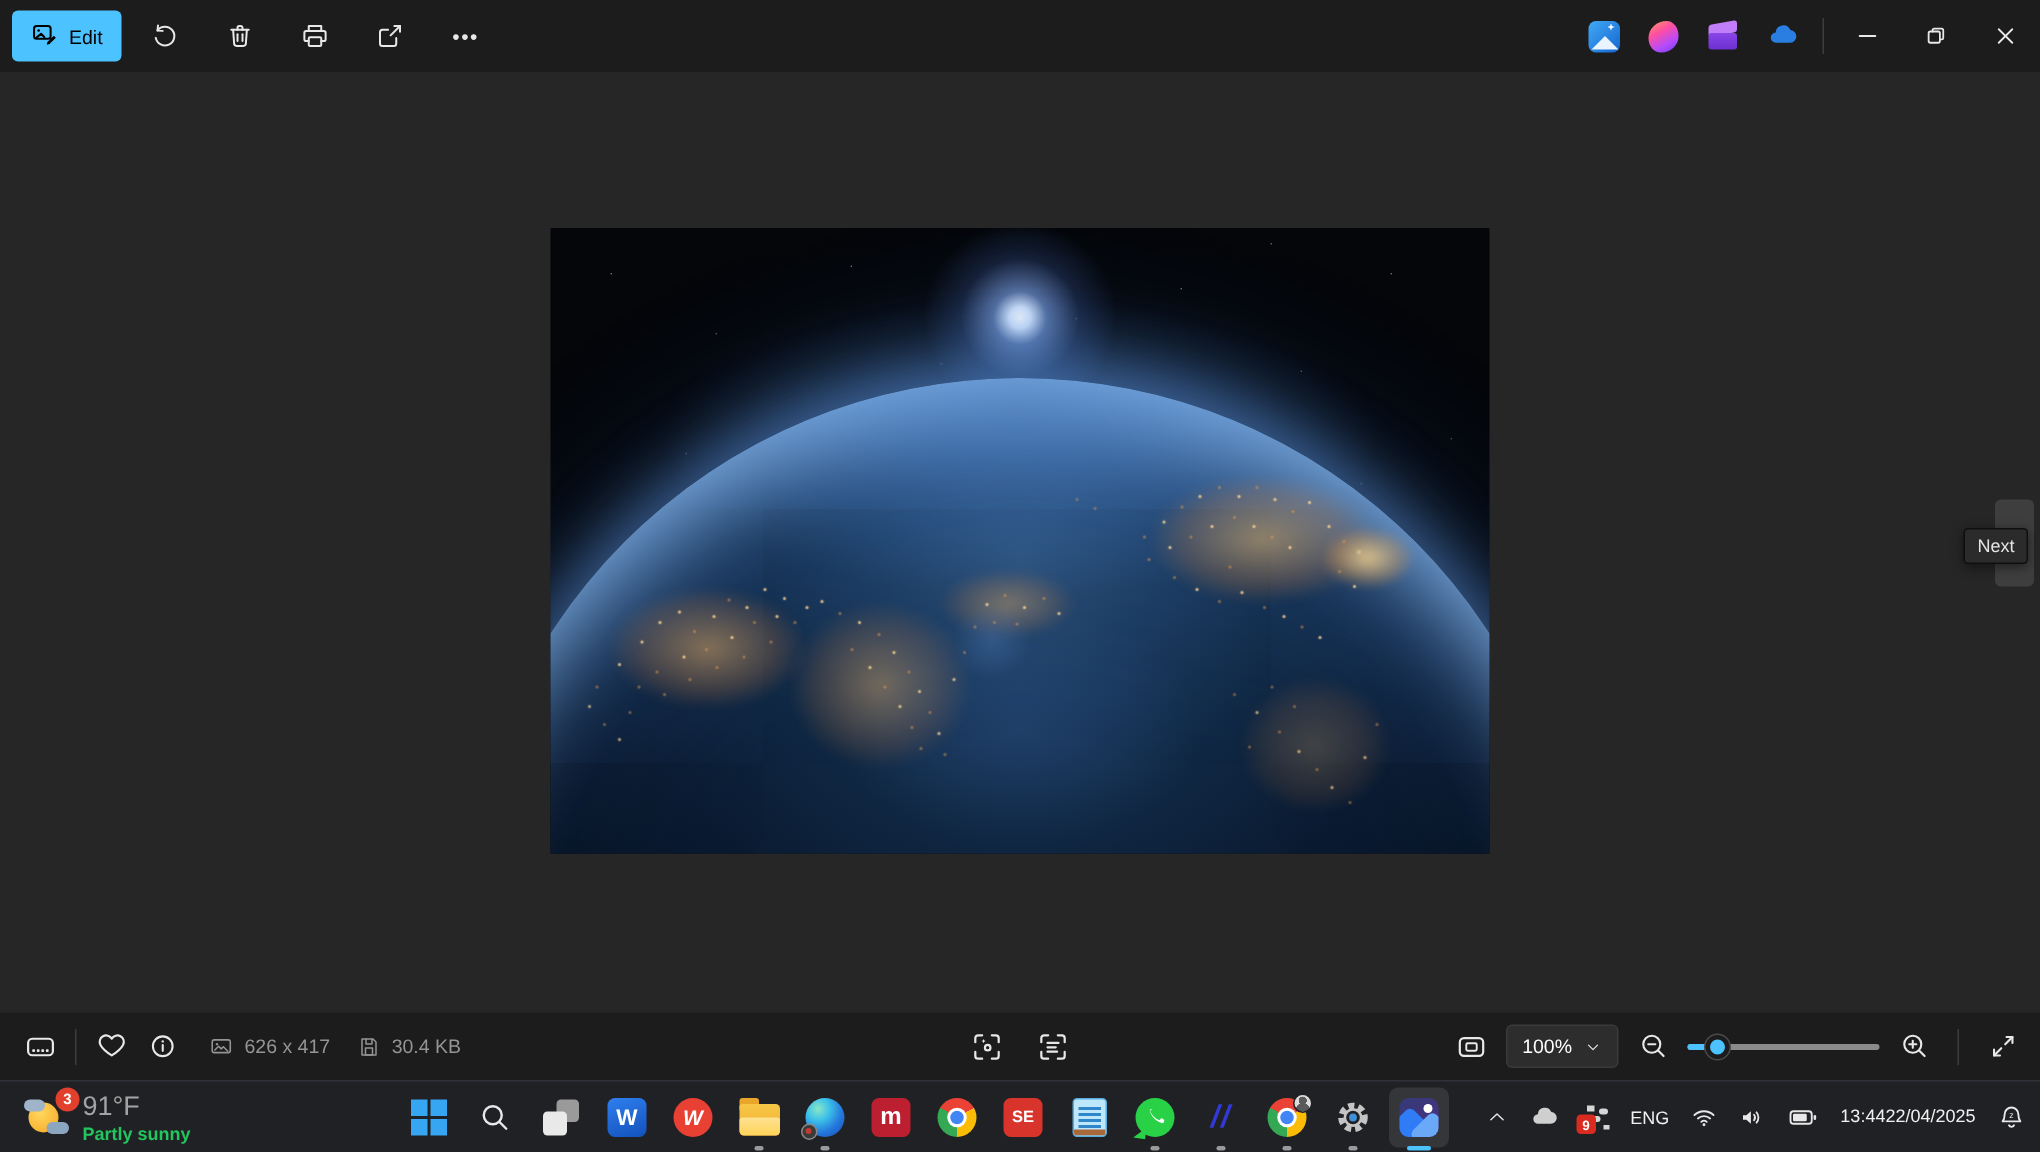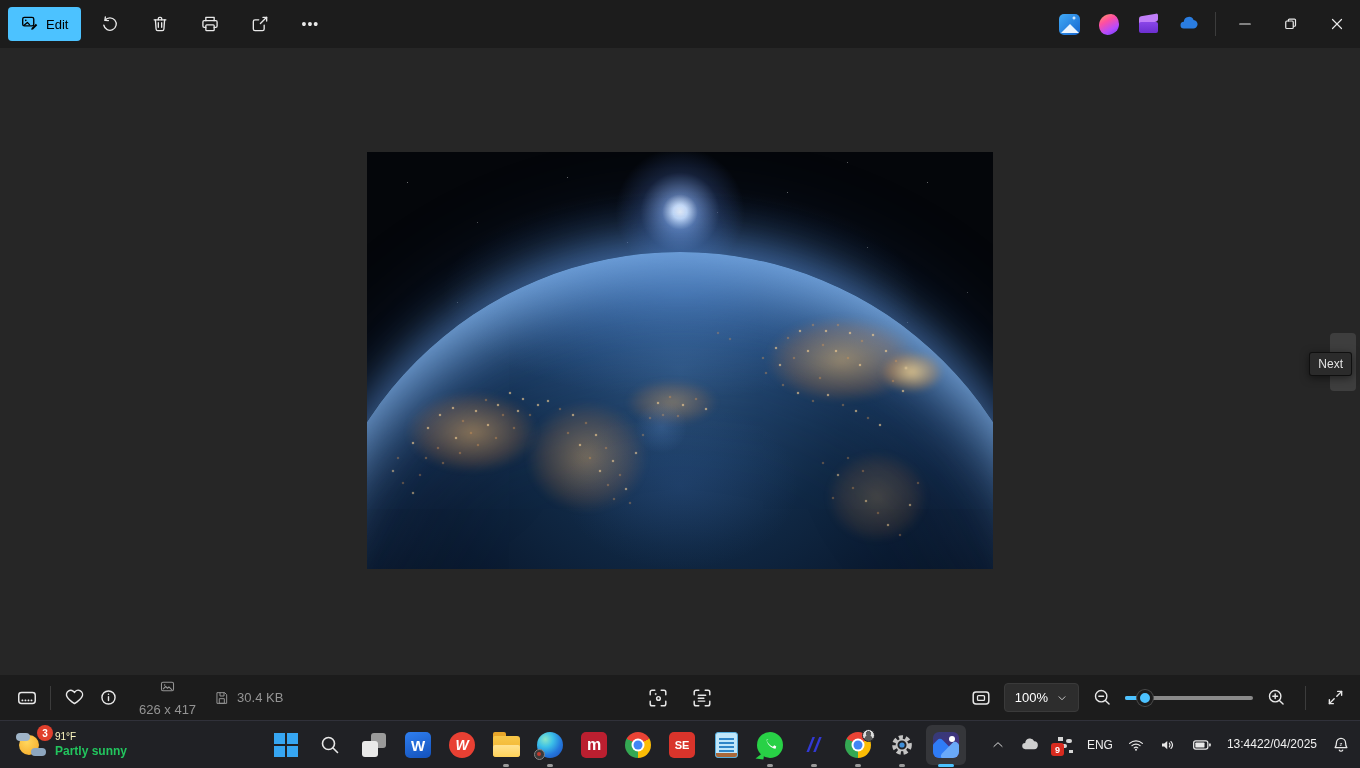--- a/index.html
+++ b/index.html
@@ -72,21 +72,21 @@
 
   
   .taskbar { position:absolute; top:720px; left:0; width:1360px; height:48px; background:#202125; border-top:1px solid #30313a; }
   .weather { position:absolute; left:6px; top:0; height:48px; display:flex; align-items:center; gap:9px; padding:0 10px; cursor:pointer; }
   .w-icon { position:relative; width:30px; height:30px; }
   .w-sun { position:absolute; left:3px; top:5px; width:20px; height:20px; border-radius:50%; background:radial-gradient(circle at 40% 35%, #ffd75e, #f5a623); }
   .w-cloud1 { position:absolute; left:0px; top:3px; width:14px; height:8px; border-radius:6px; background:#9fb4c8; }
   .w-cloud2 { position:absolute; right:0px; bottom:4px; width:15px; height:8px; border-radius:6px; background:#8da6bf; }
   .badge { position:absolute; top:-5px; right:-7px; min-width:16px; height:16px; border-radius:8px; background:#e1402d; color:#fff; font-size:10px; font-weight:bold; display:flex; align-items:center; justify-content:center; padding:0 3px; }
   .w-text { line-height:1.25; }
-  .w-temp { font-size:10px; color:#fef9c3; }
+  .w-temp { font-size:18px; color:#a3a3a3; }
   .w-cond { font-size:12px; color:#22c55e;font-weight:bold; }
 
   .tb-apps { position:absolute; left:264px; top:0; height:48px; display:flex; }
   .slot { position:relative; width:44px; height:48px; display:flex; align-items:center; justify-content:center; cursor:pointer; }
   .run-dot { position:absolute; bottom:2px; left:50%; transform:translateX(-50%); width:6px; height:3px; border-radius:2px; background:#9a9a9a; }
   .run-dot.active { width:16px; background:#4cc2ff; }
   .slot-hl { position:absolute; left:2px; top:4px; width:40px; height:40px; border-radius:6px; background:#35363a; }
   .slot-hl::after { content:""; position:absolute; right:-3px; top:3px; width:6px; height:34px; border-radius:0 4px 4px 0; background:#2a2b2e; z-index:-1; }
 
   .letter { position:absolute; inset:0; display:flex; align-items:center; justify-content:center; color:#fff; font-weight:bold; }
@@ -269,21 +269,21 @@
             <path d="M12 19s-6.5-4.1-8.6-8A4.9 4.9 0 0 1 12 6.3 4.9 4.9 0 0 1 20.6 11c-2.1 3.9-8.6 8-8.6 8z"></path>
           </svg>
       </button>
       <button class="cb-btn">
         <svg class="stroke" width="21" height="21" viewBox="0 0 24 24">
             <circle cx="12" cy="12" r="7.5"></circle>
             <path d="M12 11v4.5"></path>
             <circle cx="12" cy="8.3" r=".9" fill="#e8e8e8" stroke="none"></circle>
           </svg>
       </button>
-      <div class="meta" style="margin-left:14px;flex-direction:column;">
+      <div class="meta" style="margin-left:14px;">
         <svg class="stroke-gray" width="17" height="17" viewBox="0 0 24 24">
             <rect x="3.5" y="6" width="17" height="12" rx="2"></rect>
             <circle cx="8" cy="10" r="1.1" fill="#949494" stroke="none"></circle>
             <path d="M6 15.5l3.5-3.5 2.5 2.5 2-2 4 4"></path>
           </svg>
         <span>626 x 417</span>
       </div>
       <div class="meta">
         <svg class="stroke-gray" width="16" height="16" viewBox="0 0 24 24">
             <path d="M5 4h11l3 3v13H5z"></path>

